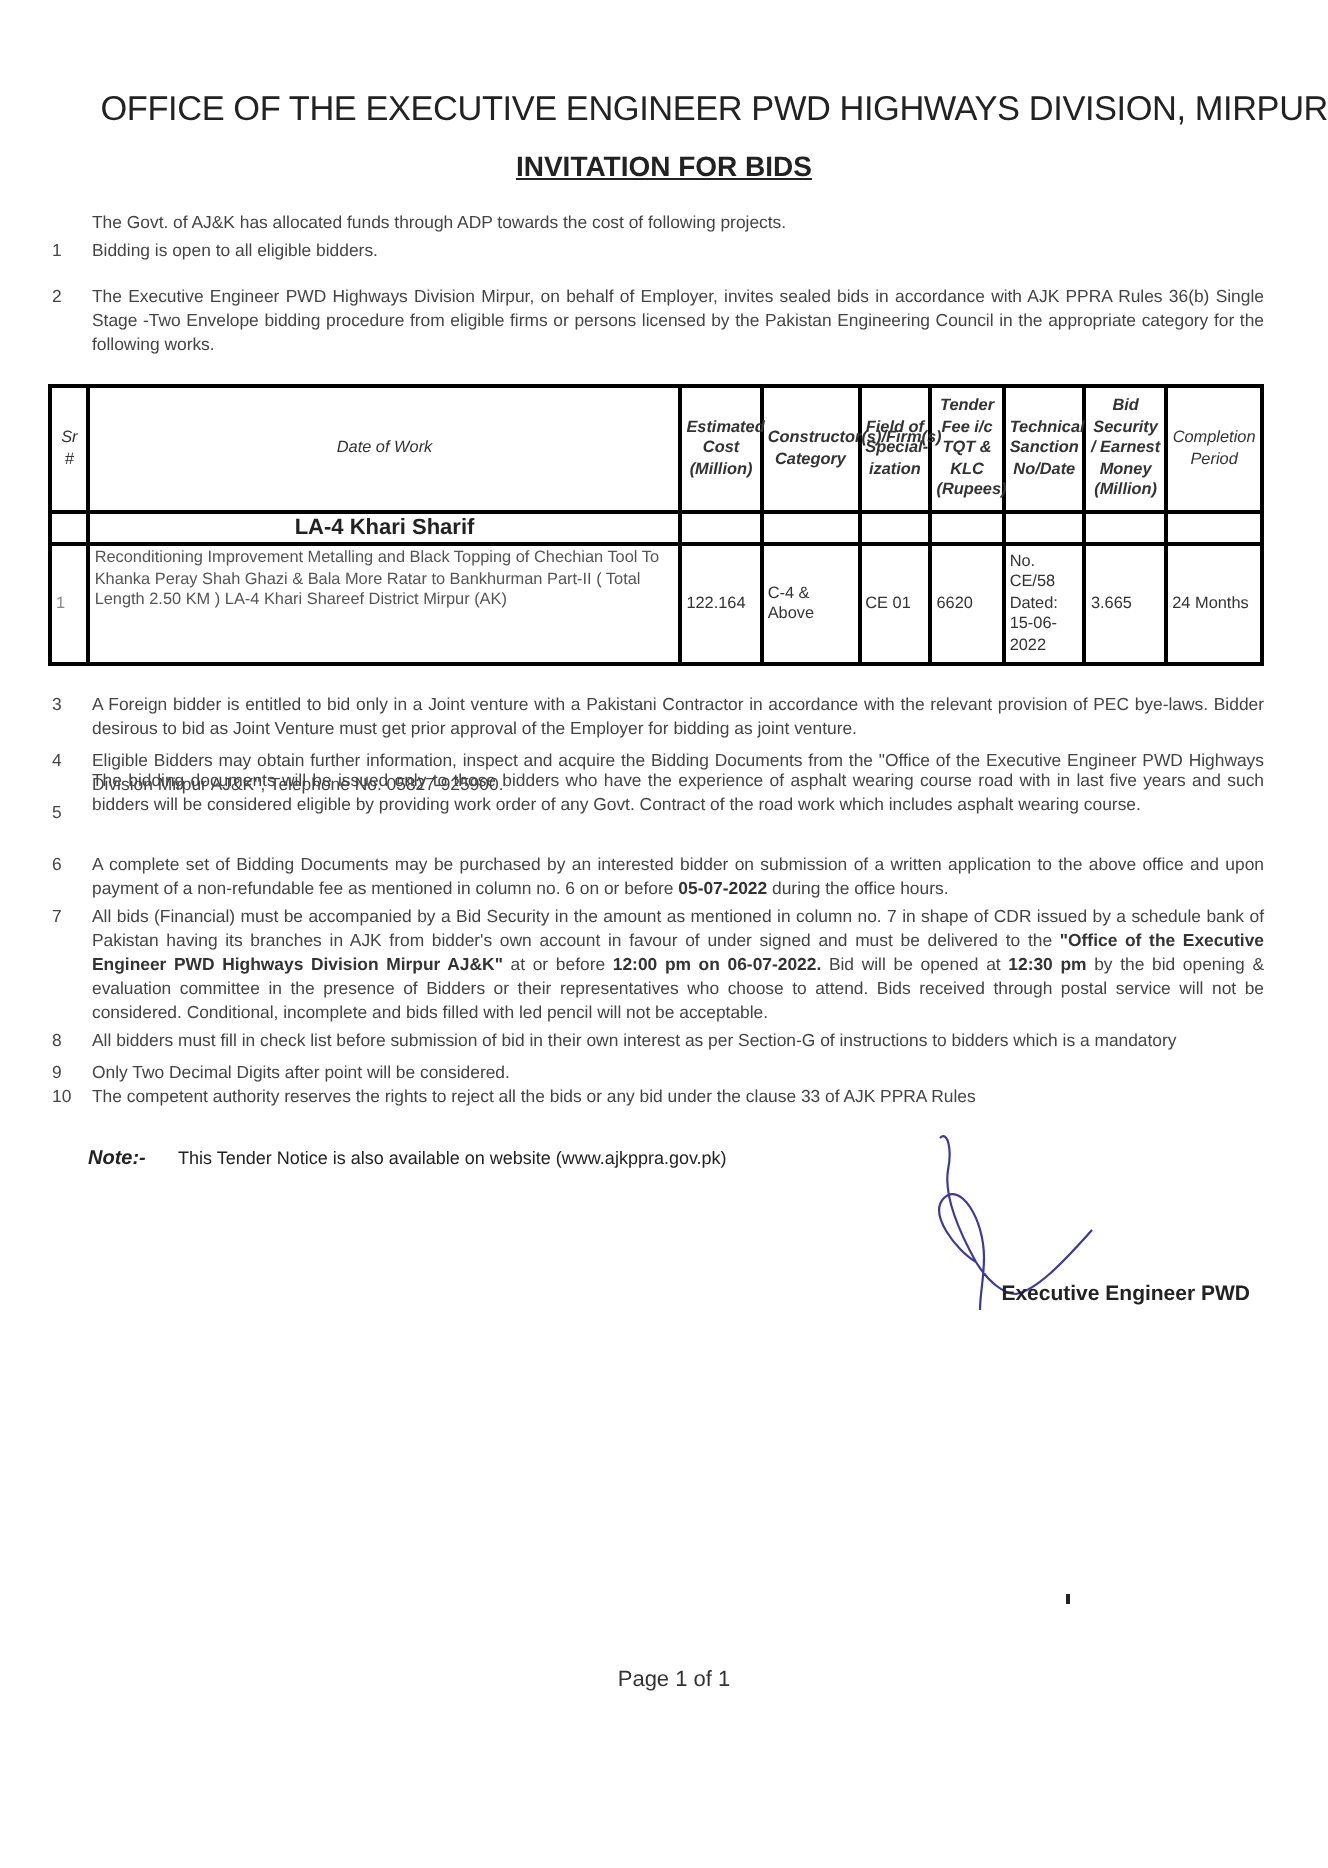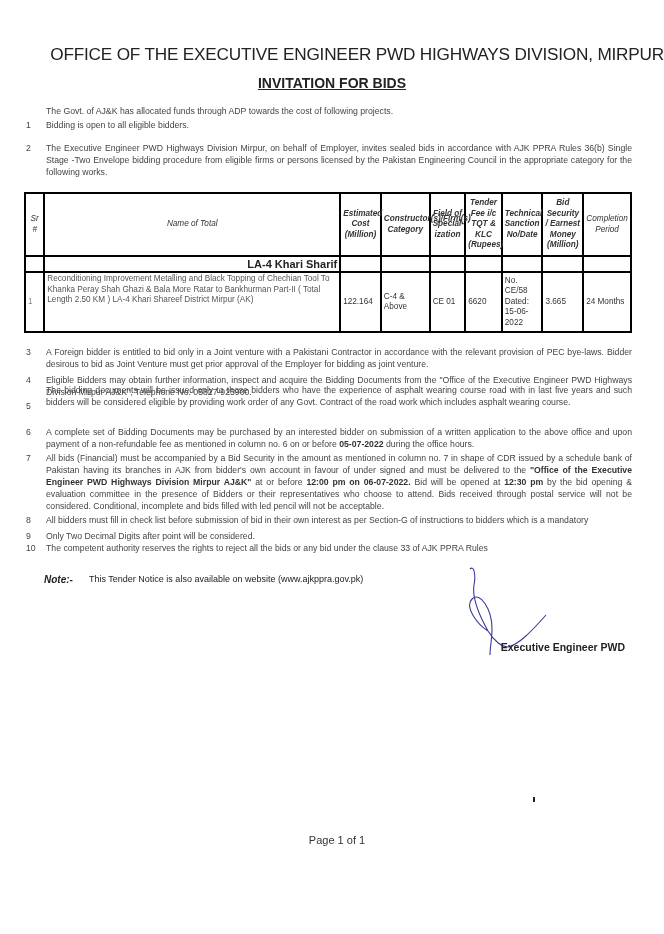--- a/index.html
+++ b/index.html
@@ -29,21 +29,21 @@
     border-collapse: collapse; table-layout: fixed;
   }
   table.bids td, table.bids th {
     border: 2px solid #000000; padding: 1px 2px; vertical-align: middle;
     font-size: 8.2px; line-height: 10.5px; color: #333;
   }
   table.bids th { font-style: italic; font-weight: normal; text-align: center; }
   table.bids th.hdr { font-weight: bold; font-style: italic; }
   .head-row { height: 63px; }
   .group-row td { height: 12px; }
-  .group-title { font-weight: bold; text-align: right; font-size: 11px !important; color:#222 !important; }
+  .group-title { font-weight: bold; text-align: center; font-size: 11px !important; color:#222 !important; }
   .data-row td { height: 56px; text-align: left; }
   .data-row td.work { text-align: left; vertical-align: top; color:#555; }
   .srno { color: #888 !important; text-align: center; }
 
   .note-label {
     position: absolute; top: 574px; left: 44px; font-size: 10px; font-weight: bold; font-style: italic; color: #222;
   }
   .note-text {
     position: absolute; top: 574px; left: 89px; font-size: 9px; color: #222;
   }
@@ -81,21 +81,21 @@
       <col style="width:48px">
       <col style="width:35px">
       <col style="width:36px">
       <col style="width:40px">
       <col style="width:40px">
       <col style="width:47px">
   </colgroup>
   <tbody>
       <tr class="head-row">
     <th>Sr #</th>
-    <th>Name of Total</th>
+    <th>Date of Work</th>
     <th class="hdr">Estimated Cost (Million)</th>
     <th class="hdr">Constructor(s)/Firm(s) Category</th>
     <th class="hdr">Field of Special-ization</th>
     <th class="hdr">Tender Fee i/c TQT &amp; KLC (Rupees)</th>
     <th class="hdr">Technical Sanction No/Date</th>
     <th class="hdr">Bid Security / Earnest Money (Million)</th>
     <th>Completion Period</th>
   </tr>
   <tr class="group-row">
     <td></td>

